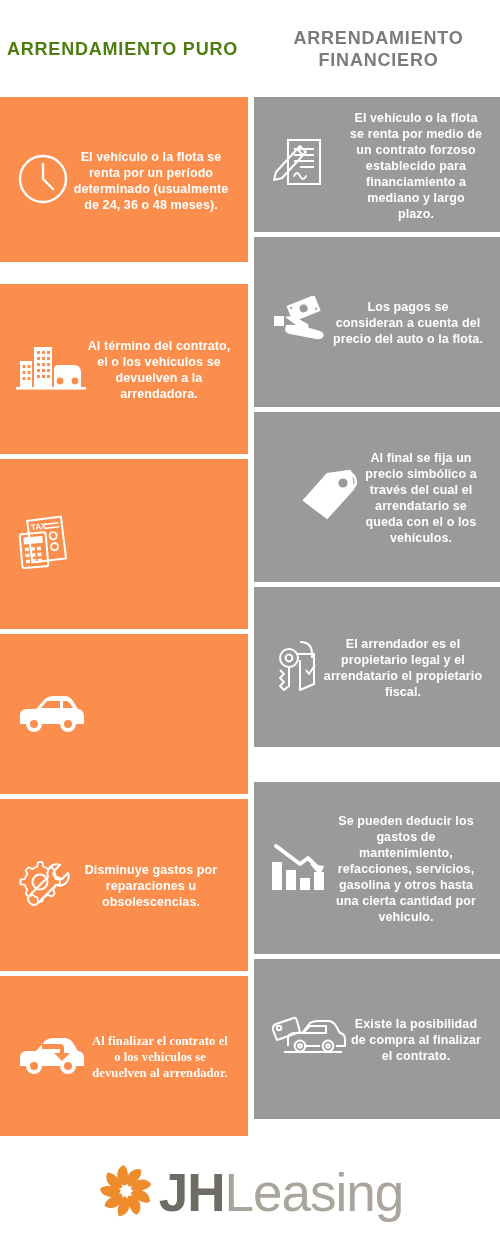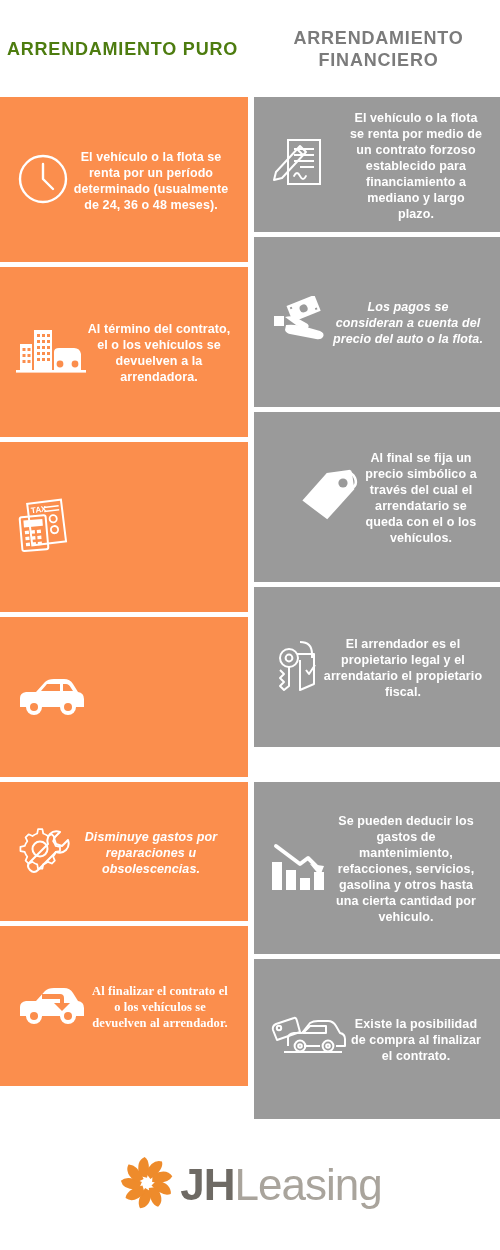--- a/index.html
+++ b/index.html
@@ -84,49 +84,49 @@
     font-size: 12.5px;
     line-height: 16px;
     font-weight: bold;
     text-align: center;
     letter-spacing: 0.1px;
     color: #ffffff;
   }
 
   
   .h-r1 { height: 165px; }
-  .h-r2 { height: 170px; }
+  .h-r2 { height: 170px; margin-top: 17px; }
   .h-r3 { height: 170px; }
   .h-r4 { height: 160px; }
-  .h-r5 { height: 139px; font-style: italic; }
+  .h-r5 { height: 172px; }
   .h-r6 { height: 160px; font-family: Liberation Serif, serif; }
 
   .gh-r1 { height: 135px; gap: 22px; }
-  .gh-r2 { height: 170px; font-style: italic; }
+  .gh-r2 { height: 170px; }
   .gh-r3 { height: 170px; padding-left: 44px; }
   .gh-r4 { height: 160px; }
   .gh-r5 { height: 172px; margin-top: 30px; }
   .gh-r6 { height: 160px; }
 
   
   .footer {
     flex: 1;
     display: flex;
     align-items: center;
     justify-content: center;
     background: #ffffff;
   }
   .logo {
     display: flex;
     align-items: center;
     gap: 4px;
   }
   .logo-mark { display: block; }
   .logo-text {
-    font-size: 44px;
+    font-size: 53px;
     line-height: 46px;
     letter-spacing: -1px;
     white-space: nowrap;
   }
   .logo-jh  { color: #6E6A64; font-weight: bold; }
   .logo-rest{ color: #A9A49C; font-weight: normal; }
 </style>
 </head>
 <body>
 

